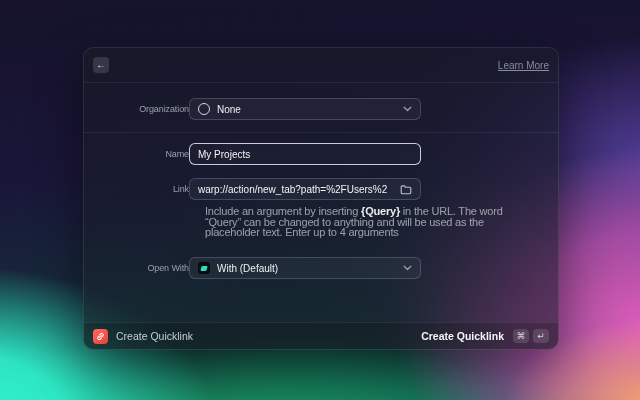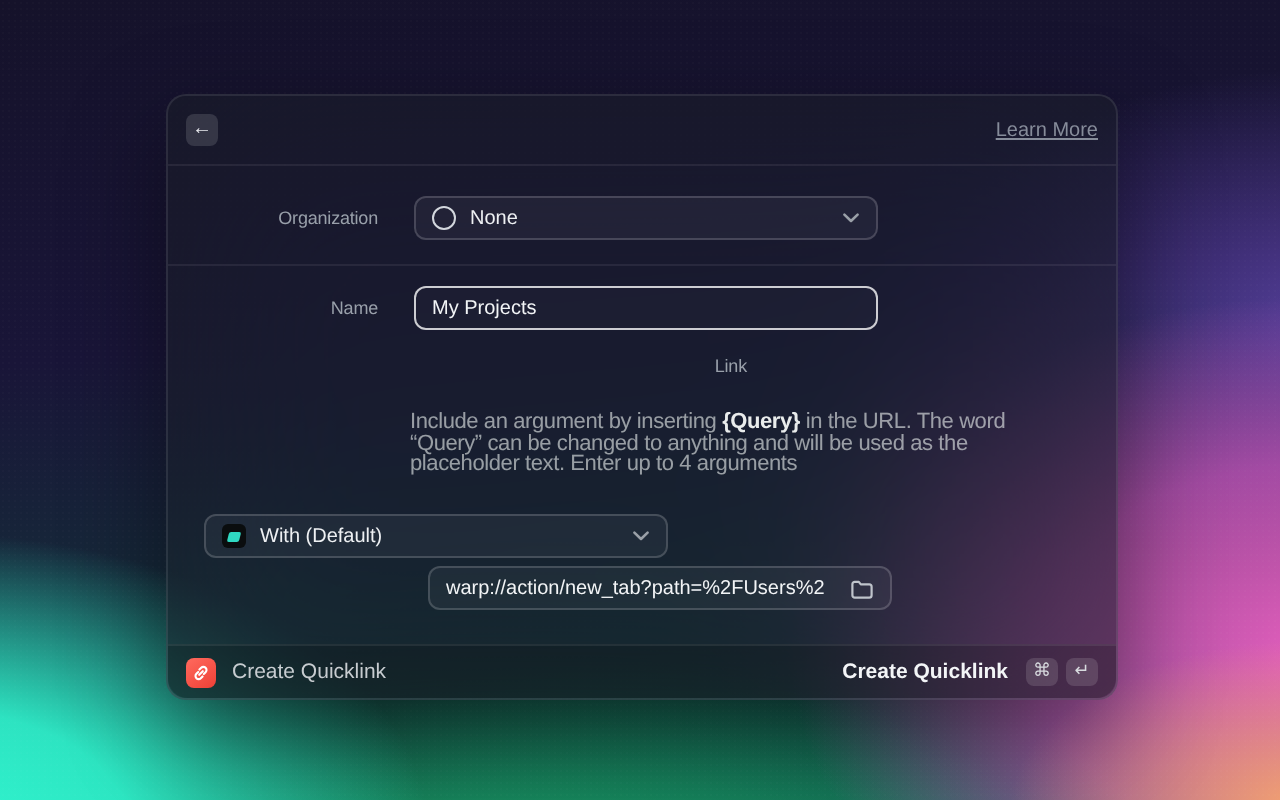--- a/index.html
+++ b/index.html
@@ -52,41 +52,41 @@
     position:absolute; top:35px; left:0; right:0; height:50px;
     border-bottom:1px solid rgba(255,255,255,0.07);
   }
 
   .row { position:absolute; left:0; right:0; display:flex; align-items:center; }
   .field-label {
     width:105px; text-align:right; font-size:9px; letter-spacing:-0.1px;
     color:#99a0aa; flex:0 0 105px;
   }
   .ctrl {
-    margin-left:18px; width:232px; height:22px; border-radius:6px;
+    margin-left:0; width:232px; height:22px; border-radius:6px;
     border:1px solid rgba(255,255,255,0.17);
     background:rgba(255,255,255,0.045);
     display:flex; align-items:center; gap:7px; padding:0 8px;
     font-size:10px; color:#eef0f3;
   }
   .ctrl.focused { border-color:rgba(255,255,255,0.78); background:rgba(255,255,255,0.02); }
   .ctrl-value { white-space:nowrap; overflow:hidden; }
   .text-input {
     flex:1 1 auto; min-width:0; background:transparent; border:none; outline:none;
     color:#f2f4f6; font-size:10px; font-family:inherit; padding:0;
   }
   .chevron { margin-left:auto; display:flex; flex:0 0 auto; }
 
   .circle-icon { width:12px; height:12px; border:1.5px solid #d3d7dd; border-radius:50%; flex:0 0 12px; }
   .warp-icon { position:relative; width:12px; height:12px; border-radius:3px; background:#0a0d0e; flex:0 0 12px; overflow:hidden; }
   .warp-icon i { position:absolute; left:3px; top:3.5px; width:6px; height:5px; background:#2fd9c2; transform:skewX(-14deg); border-radius:1px; display:block; }
 
   .row-org  { top:50px; }
   .row-name { top:95px; }
-  .row-link { top:130px;flex-direction:column; }
+  .row-link { top:130px; }
   .row-open { top:209px; }
 
   .helper {
     position:absolute; left:121px; top:158px; width:270px;
     font-size:11px; line-height:10.5px; letter-spacing:-0.2px;
     color:rgba(232,238,236,0.62);
   }
   .helper .line { white-space:nowrap; }
   .helper b { color:rgba(246,249,247,0.95); font-weight:bold; }
 
@@ -161,20 +161,21 @@
       </div>
     </div>
 
     <div class="helper">
       <div class="line"><span>Include an argument by inserting </span><b>{Query}</b><span> in the URL. The word</span></div>
       <div class="line">“Query” can be changed to anything and will be used as the</div>
       <div class="line">placeholder text. Enter up to 4 arguments</div>
     </div>
 
     <div class="row row-open">
+      <div class="field-label">Open With</div>
       <div class="ctrl">
         <span class="warp-icon">
             <i></i>
           </span>
         <span class="ctrl-value">With (Default)</span>
         <span class="chevron">
           <svg width="9" height="6" viewBox="0 0 9 6">
               <path d="M1.2 1.3l3.3 3.2 3.3-3.2" stroke="#9aa0a8" stroke-width="1.3" fill="none" stroke-linecap="round" stroke-linejoin="round"></path>
             </svg>
         </span>

